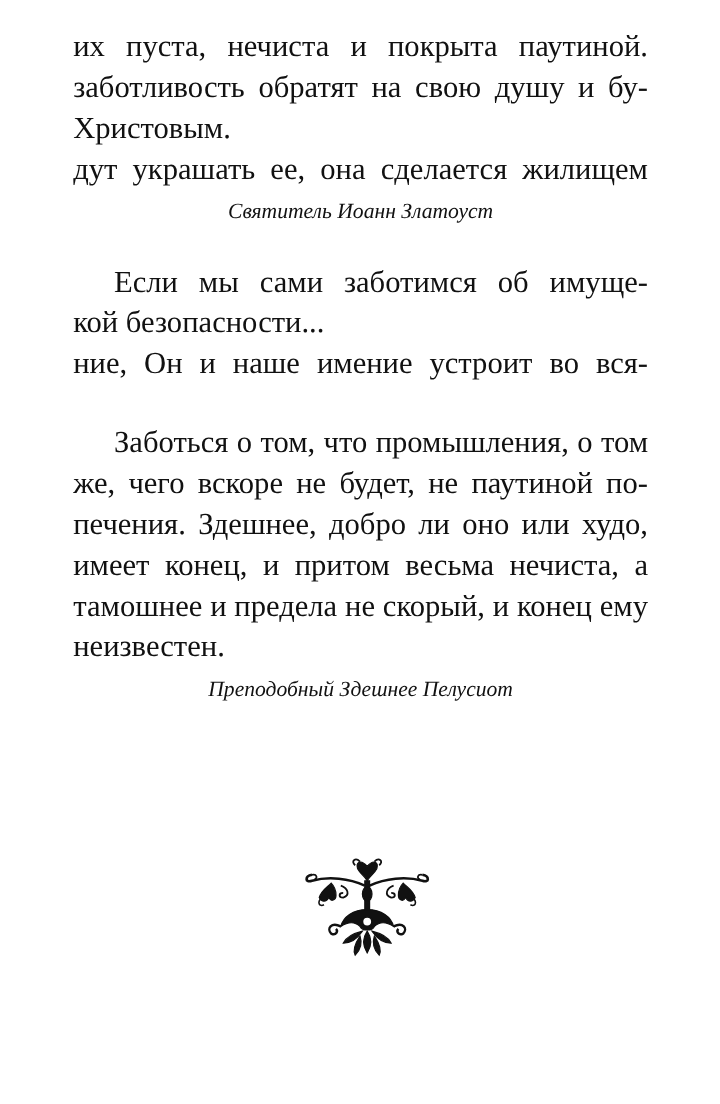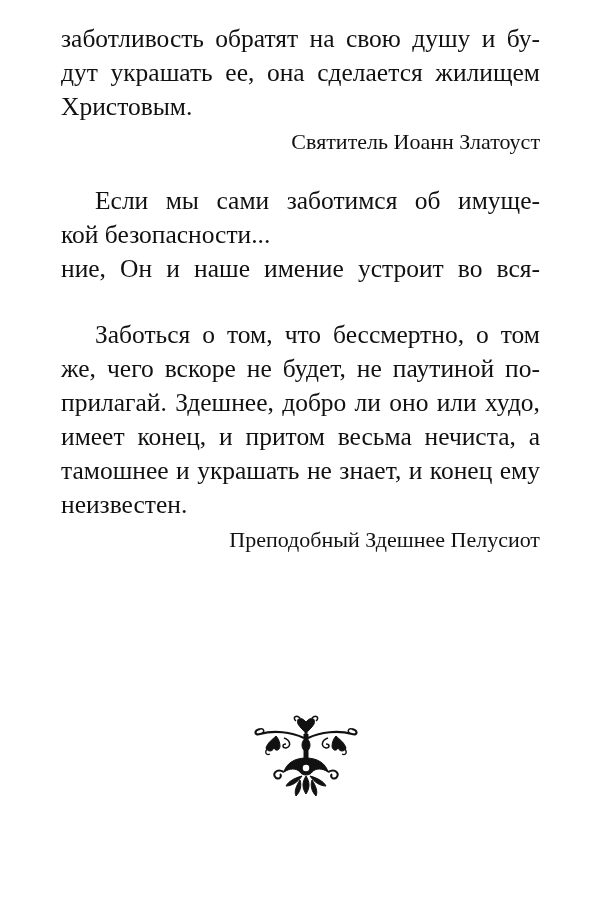--- a/index.html
+++ b/index.html
@@ -33,22 +33,23 @@
     .line.last {
       text-align-last: left;
     }
     .line.indent {
       padding-left: 34px;
     }
     .attribution {
       display: block;
       height: 36px;
       line-height: 36px;
-      font-size: 22px;
-      text-align: right;
+      font-size: 18px;
+      font-style: italic;
+      text-align: center;
       white-space: nowrap;
     }
     .gap {
       height: 24px;
     }
     .gap-lg {
       height: 32px;
     }
     .ornament {
       position: absolute;
@@ -57,42 +58,43 @@
       width: 120px;
       height: 90px;
     }
   </style>
 </head>
 <body>
 
 <div class="page">
 
   <div>
+    <span class="line">их пуста, нечиста и покрыта паутиной.</span>
     <span class="line">заботливость обратят на свою душу и бу-</span>
+    <span class="line last">Христовым.</span>
     <span class="line">дут украшать ее, она сделается жилищем</span>
-    <span class="line last">Христовым.</span>
     <span class="attribution">Святитель Иоанн Златоуст</span>
   </div>
 
   <div class="gap"></div>
 
   <div>
     <span class="line indent">Если мы сами заботимся об имуще-</span>
     <span class="line last">кой безопасности...</span>
     <span class="line">ние, Он и наше имение устроит во вся-</span>
   </div>
 
   <div class="gap-lg"></div>
 
   <div>
-    <span class="line indent">Заботься о том, что бессмертно, о том</span>
+    <span class="line indent">Заботься о том, что промышления, о том</span>
     <span class="line">же, чего вскоре не будет, не паутиной по-</span>
-    <span class="line">прилагай. Здешнее, добро ли оно или худо,</span>
+    <span class="line">печения. Здешнее, добро ли оно или худо,</span>
     <span class="line">имеет конец, и притом весьма нечиста, а</span>
-    <span class="line">тамошнее и украшать не знает, и конец ему</span>
+    <span class="line">тамошнее и предела не скорый, и конец ему</span>
     <span class="line last">неизвестен.</span>
     <span class="attribution">Преподобный Здешнее Пелусиот</span>
   </div>
 </div>
 
 <div class="ornament">
   <svg width="120" height="90" viewBox="0 0 120 90" xmlns="http://www.w3.org/2000/svg">
     <g fill="#111111" stroke="#111111">
 
       <path d="M60 10 C55 4 50 6 52 12 C54 16 58 18 60 22 C62 18 66 16 68 12 C70 6 65 4 60 10 Z"></path>

